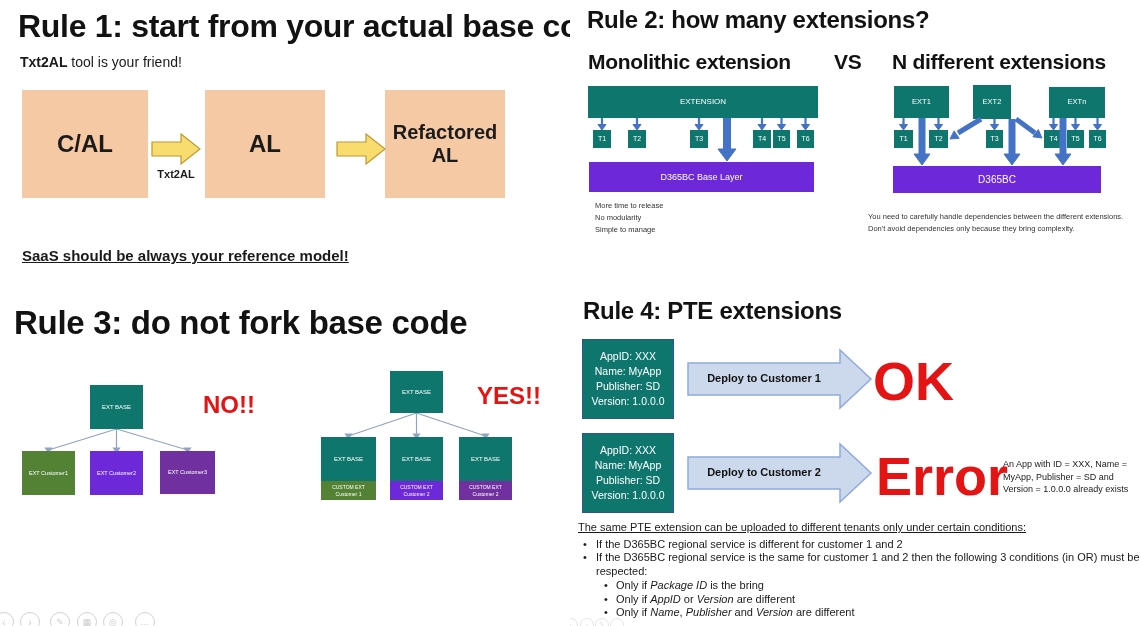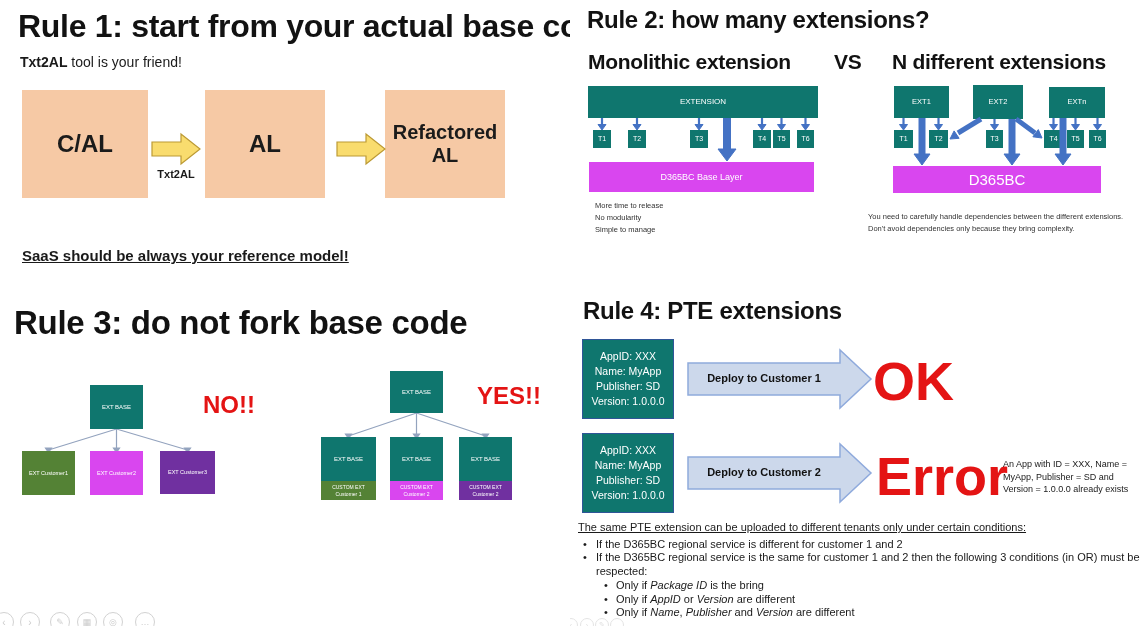--- a/index.html
+++ b/index.html
@@ -5,21 +5,21 @@
   *{margin:0;padding:0;box-sizing:border-box}
   html,body{width:1140px;height:626px}
   body{position:relative;overflow:hidden;background:#fff;
        font-family:"Liberation Sans",sans-serif;color:#1a1a1a}
   .slide{position:absolute;overflow:hidden}
   .title{position:absolute;font-weight:700;color:#121212;white-space:nowrap;letter-spacing:-.3px}
   .box{position:absolute;display:flex;align-items:center;justify-content:center;
        text-align:center;line-height:1.15}
   .col{flex-direction:column}
   .blue{background:#0f766e;color:#fff}
-  .orange{background:#d946ef;color:#fff}
+  .orange{background:#6d28d9;color:#fff}
   .green{background:#548235;color:#fff}
   .purple{background:#7030A0;color:#fff}
   .peach{background:#F6C9A5;color:#1b1b1b;font-weight:700}
   .red{position:absolute;color:#E41414;font-weight:800;white-space:nowrap}
   .note{position:absolute;color:#333;white-space:nowrap}
   .abs{position:absolute}
   svg.ov{position:absolute;left:0;top:0;pointer-events:none}
   .b{font-weight:700}
   .i{font-style:italic}
   .u{text-decoration:underline}
@@ -61,29 +61,29 @@
   <div class="box blue" style="left:120px;top:130px;width:18px;height:18px;font-size:7px">T3</div>
   <div class="box blue" style="left:183px;top:130px;width:18px;height:18px;font-size:7px">T4</div>
   <div class="box blue" style="left:203px;top:130px;width:17px;height:18px;font-size:7px">T5</div>
   <div class="box blue" style="left:227px;top:130px;width:17px;height:18px;font-size:7px">T6</div>
   <div class="box orange" style="left:19px;top:162px;width:225px;height:30px;font-size:9px">D365BC Base Layer</div>
   <div class="note" style="left:25px;top:201px;font-size:7.5px">More time to release</div>
   <div class="note" style="left:25px;top:213px;font-size:7.5px">No modularity</div>
   <div class="note" style="left:25px;top:225px;font-size:7.5px">Simple to manage</div>
 
   <div class="box blue" style="left:324px;top:86px;width:55px;height:32px;font-size:7.5px">EXT1</div>
-  <div class="box blue" style="left:403px;top:85px;width:50px;height:34px;font-size:7.5px">EXT2</div>
+  <div class="box blue" style="left:403px;top:85px;width:38px;height:34px;font-size:7.5px">EXT2</div>
   <div class="box blue" style="left:479px;top:87px;width:56px;height:31px;font-size:7.5px">EXTn</div>
   <div class="box blue" style="left:324px;top:130px;width:19px;height:18px;font-size:7px">T1</div>
   <div class="box blue" style="left:359px;top:130px;width:19px;height:18px;font-size:7px">T2</div>
   <div class="box blue" style="left:416px;top:130px;width:17px;height:18px;font-size:7px">T3</div>
   <div class="box blue" style="left:474px;top:130px;width:19px;height:18px;font-size:7px">T4</div>
   <div class="box blue" style="left:497px;top:130px;width:17px;height:18px;font-size:7px">T5</div>
   <div class="box blue" style="left:519px;top:130px;width:17px;height:18px;font-size:7px">T6</div>
-  <div class="box orange" style="left:323px;top:166px;width:208px;height:27px;font-size:15px">D365BC</div>
+  <div class="box orange" style="left:323px;top:166px;width:208px;height:27px;font-size:10px">D365BC</div>
   <div class="note" style="left:298px;top:212px;font-size:7.5px">You need to carefully handle dependencies between the different extensions.</div>
   <div class="note" style="left:298px;top:224px;font-size:7.5px">Don't avoid dependencies only because they bring complexity.</div>
 
   <svg class="ov" width="570" height="290">
     <g stroke="#4472C4" fill="#4472C4">
 
       <line x1="32" y1="118" x2="32" y2="125" stroke-width="2.2"></line>
         <polygon points="28,124.5 36,124.5 32,130"></polygon>
       <line x1="67" y1="118" x2="67" y2="125" stroke-width="2.2"></line>
         <polygon points="63,124.5 71,124.5 67,130"></polygon>

